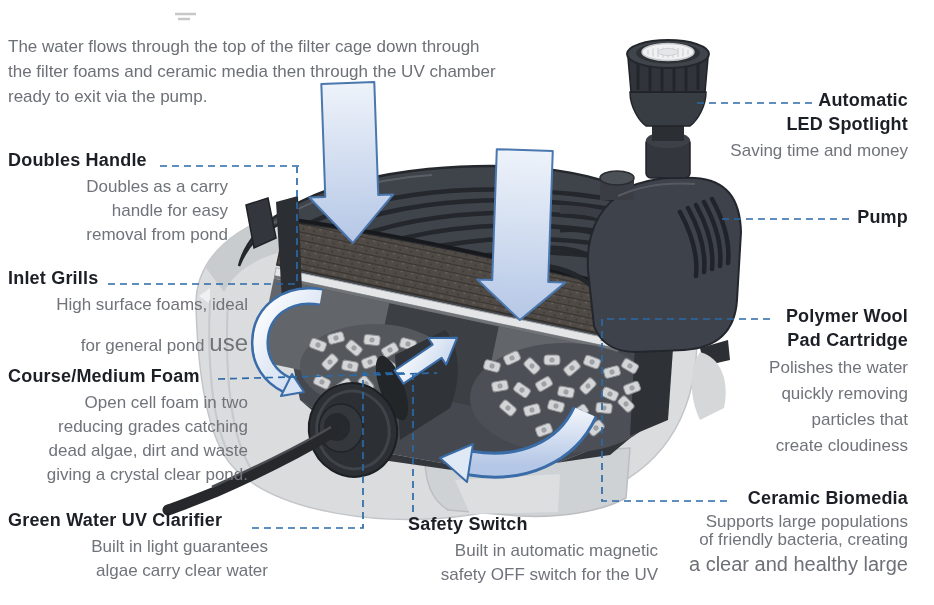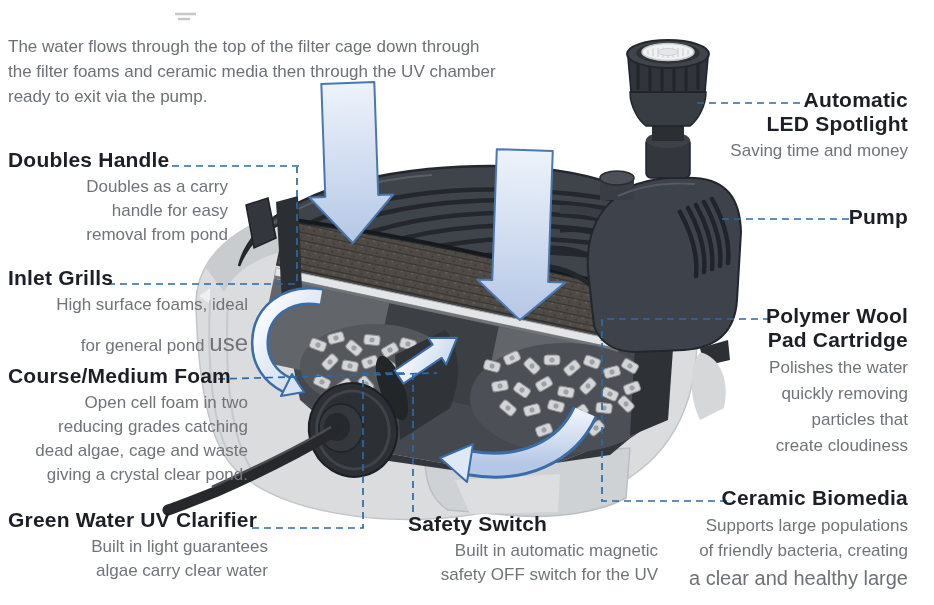--- a/index.html
+++ b/index.html
@@ -1,20 +1,20 @@
 <!DOCTYPE html>
 <html><head>
 <meta charset="utf-8">
 <style>
   html,body{margin:0;padding:0;background:#ffffff;}
   .page{position:relative;width:934px;height:605px;background:#ffffff;
         font-family:"Liberation Sans",sans-serif;overflow:hidden;}
   .svg-layer{position:absolute;left:0;top:0;width:934px;height:605px;}
   .lbl{position:absolute;}
-  .h{font-weight:bold;font-size:21px;line-height:24px;color:#1d1f26;
+  .h{font-weight:bold;font-size:18px;line-height:24px;color:#1d1f26;
      letter-spacing:.2px;white-space:pre-line;}
   .d{font-size:17px;line-height:24px;color:#707379;white-space:pre-line;margin-top:3px;text-align:right;}
   .right{text-align:right;}
   .intro{position:absolute;left:8px;top:34px;width:545px;font-size:17px;
          line-height:25px;color:#6d7076;white-space:pre-line;}
   .big-inline{font-size:24px;color:#707379;}
   .gap-top{margin-top:14px;}
   .d-lg{font-size:20px;line-height:26px;color:#6d7076;white-space:pre-line;margin-top:2px;}
   .lh26{line-height:26px;}
 </style>
@@ -227,21 +227,21 @@
   <div class="lbl" style="left:8px;top:266px;width:240px;">
     <div class="h">Inlet Grills</div>
     <div class="d">High surface foams, ideal</div>
     <div class="d gap-top"><span>for general pond </span><span class="big-inline">use</span></div>
   </div>
 
   <div class="lbl" style="left:8px;top:364px;width:240px;">
     <div class="h">Course/Medium Foam</div>
     <div class="d">Open cell foam in two
 reducing grades catching
-dead algae, cage and waste
+dead algae, dirt and waste
 giving a crystal clear pond.</div>
   </div>
 
   <div class="lbl" style="left:8px;top:508px;width:260px;">
     <div class="h">Green Water UV Clarifier</div>
     <div class="d">Built in light guarantees
 algae carry clear water</div>
   </div>
 
   <div class="lbl" style="left:408px;top:512px;width:250px;">
@@ -264,18 +264,18 @@
     <div class="h">Polymer Wool
 Pad Cartridge</div>
     <div class="d lh26">Polishes the water
 quickly removing
 particles that
 create cloudiness</div>
   </div>
 
   <div class="lbl right" style="right:26px;top:486px;width:250px;">
     <div class="h">Ceramic Biomedia</div>
-    <div class="d" style="line-height:25px;">Supports large populations
+    <div class="d" style="line-height:18px;">Supports large populations
 of friendly bacteria, creating</div>
     <div class="d-lg">a clear and healthy large</div>
   </div>
 
 </div>
 
 </body></html>

